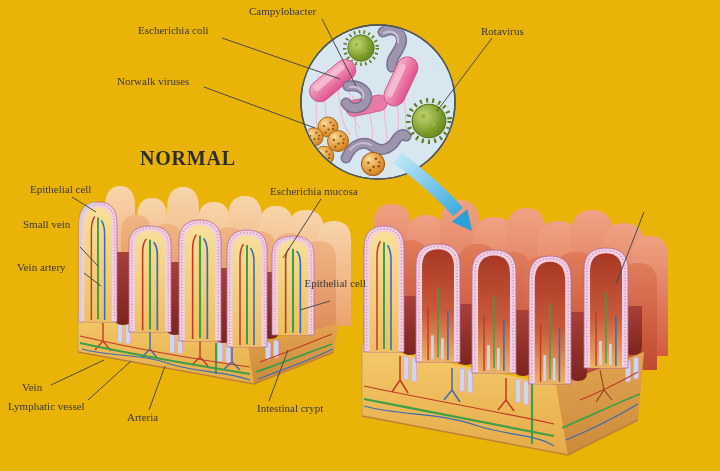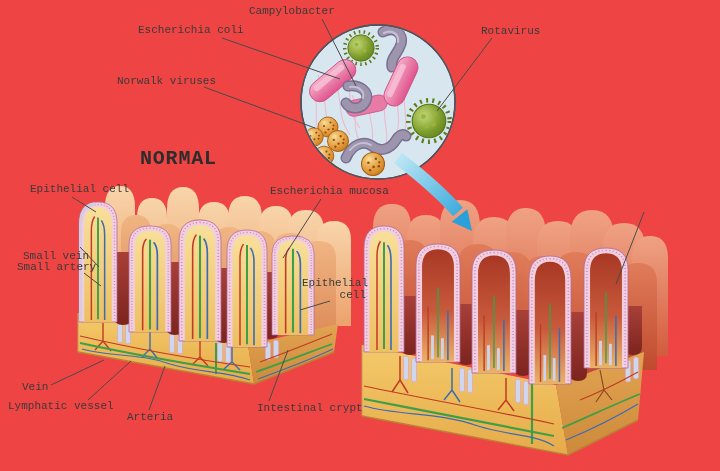--- a/index.html
+++ b/index.html
@@ -1,18 +1,18 @@
 <!DOCTYPE html>
 <html><head>
 <meta charset="utf-8">
 <style>
   html,body { margin:0; padding:0; background:#fff; }
   .canvas {
-    position:relative; width:720px; height:471px; background:#ef4444;
-    font-family:Liberation Mono, monospace; overflow:hidden;
+    position:relative; width:720px; height:471px; background:#eab308;
+    font-family:Liberation Serif, serif; overflow:hidden;
   }
   .art { position:absolute; left:0; top:0; }
   .lbl {
     position:absolute; font-size:11px; color:#3a3a3a; line-height:1.12;
     white-space:nowrap;
   }
   .lbl.wrap { white-space:normal; }
   .title {
     position:absolute; font-size:20px; font-weight:bold; color:#2d2d2d;
     letter-spacing:0.8px; white-space:nowrap;
@@ -353,22 +353,22 @@
 </svg>
 
   <div class="lbl" style="left:249px; top:5px;">Campylobacter</div>
   <div class="lbl" style="left:138px; top:24px;">Escherichia coli</div>
   <div class="lbl" style="left:117px; top:75px;">Norwalk viruses</div>
   <div class="lbl" style="left:481px; top:25px;">Rotavirus</div>
 
   <div class="title" style="left:140px; top:147px;">NORMAL</div>
 
   <div class="lbl" style="left:30px; top:183px;">Epithelial cell</div>
-  <div class="lbl" style="left:23px; top:250px;">Small vein</div>
-  <div class="lbl" style="left:17px; top:261px;">Small artery</div>
+  <div class="lbl" style="left:23px; top:218px;">Small vein</div>
+  <div class="lbl" style="left:17px; top:261px;">Vein artery</div>
   <div class="lbl" style="left:270px; top:185px;">Escherichia mucosa</div>
   <div class="lbl wrap" style="left:302px; top:277px; width:64px; text-align:right;">Epithelial cell</div>
   <div class="lbl" style="left:22px; top:381px;">Vein</div>
   <div class="lbl" style="left:8px; top:400px;">Lymphatic vessel</div>
   <div class="lbl" style="left:127px; top:411px;">Arteria</div>
   <div class="lbl" style="left:257px; top:402px;">Intestinal crypt</div>
 
 </div>
 
 </body></html>

